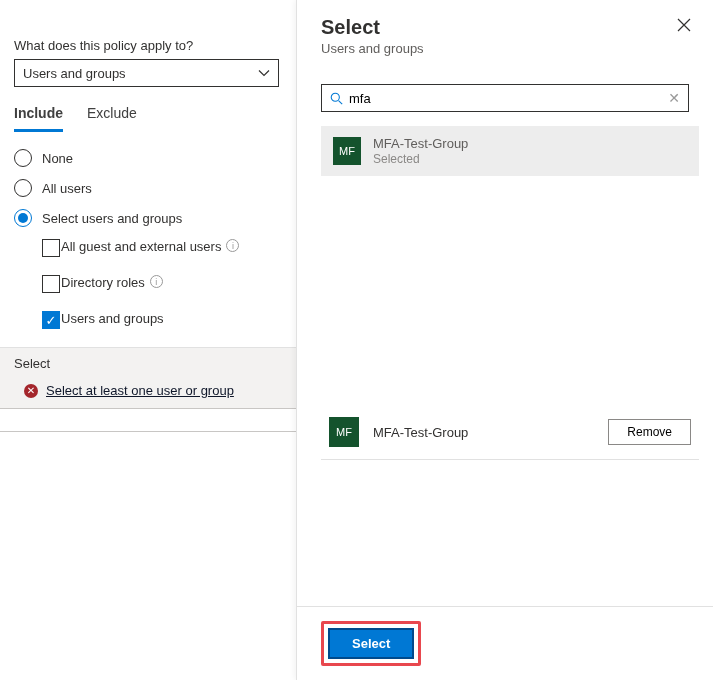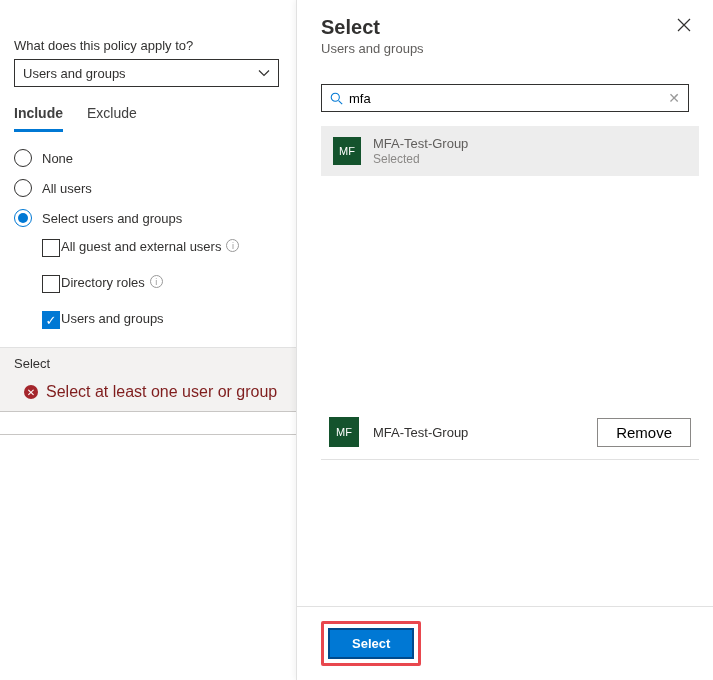--- a/index.html
+++ b/index.html
@@ -175,22 +175,23 @@
       border-radius: 50%;
       background: #a4262c;
       color: #fff;
       font-size: 10px;
       display: flex;
       align-items: center;
       justify-content: center;
       flex-shrink: 0;
     }
     .error-text {
-      color: #7f1d1d;
-      font-size: 16px;
+      color: #0f172a;
+      font-size: 13px;
+      text-decoration: underline;
     }
     .bottom-rule {
       margin-top: 22px;
       margin-left: -14px;
       margin-right: -14px;
       border-top: 1px solid #c8c6c4;
     }
 
     
     .panel-header {
@@ -288,21 +289,21 @@
       height: 30px;
     }
     .selected-name {
       flex: 1;
       font-size: 13px;
     }
     .remove-btn {
       border: 1px solid #8a8886;
       background: #fff;
       padding: 5px 18px;
-      font-size: 15px;
+      font-size: 12px;
       cursor: pointer;
       font-family: inherit;
     }
     .panel-footer {
       position: absolute;
       bottom: 0;
       left: 0;
       right: 0;
       border-top: 1px solid #e1e1e1;
       padding: 14px 24px;

